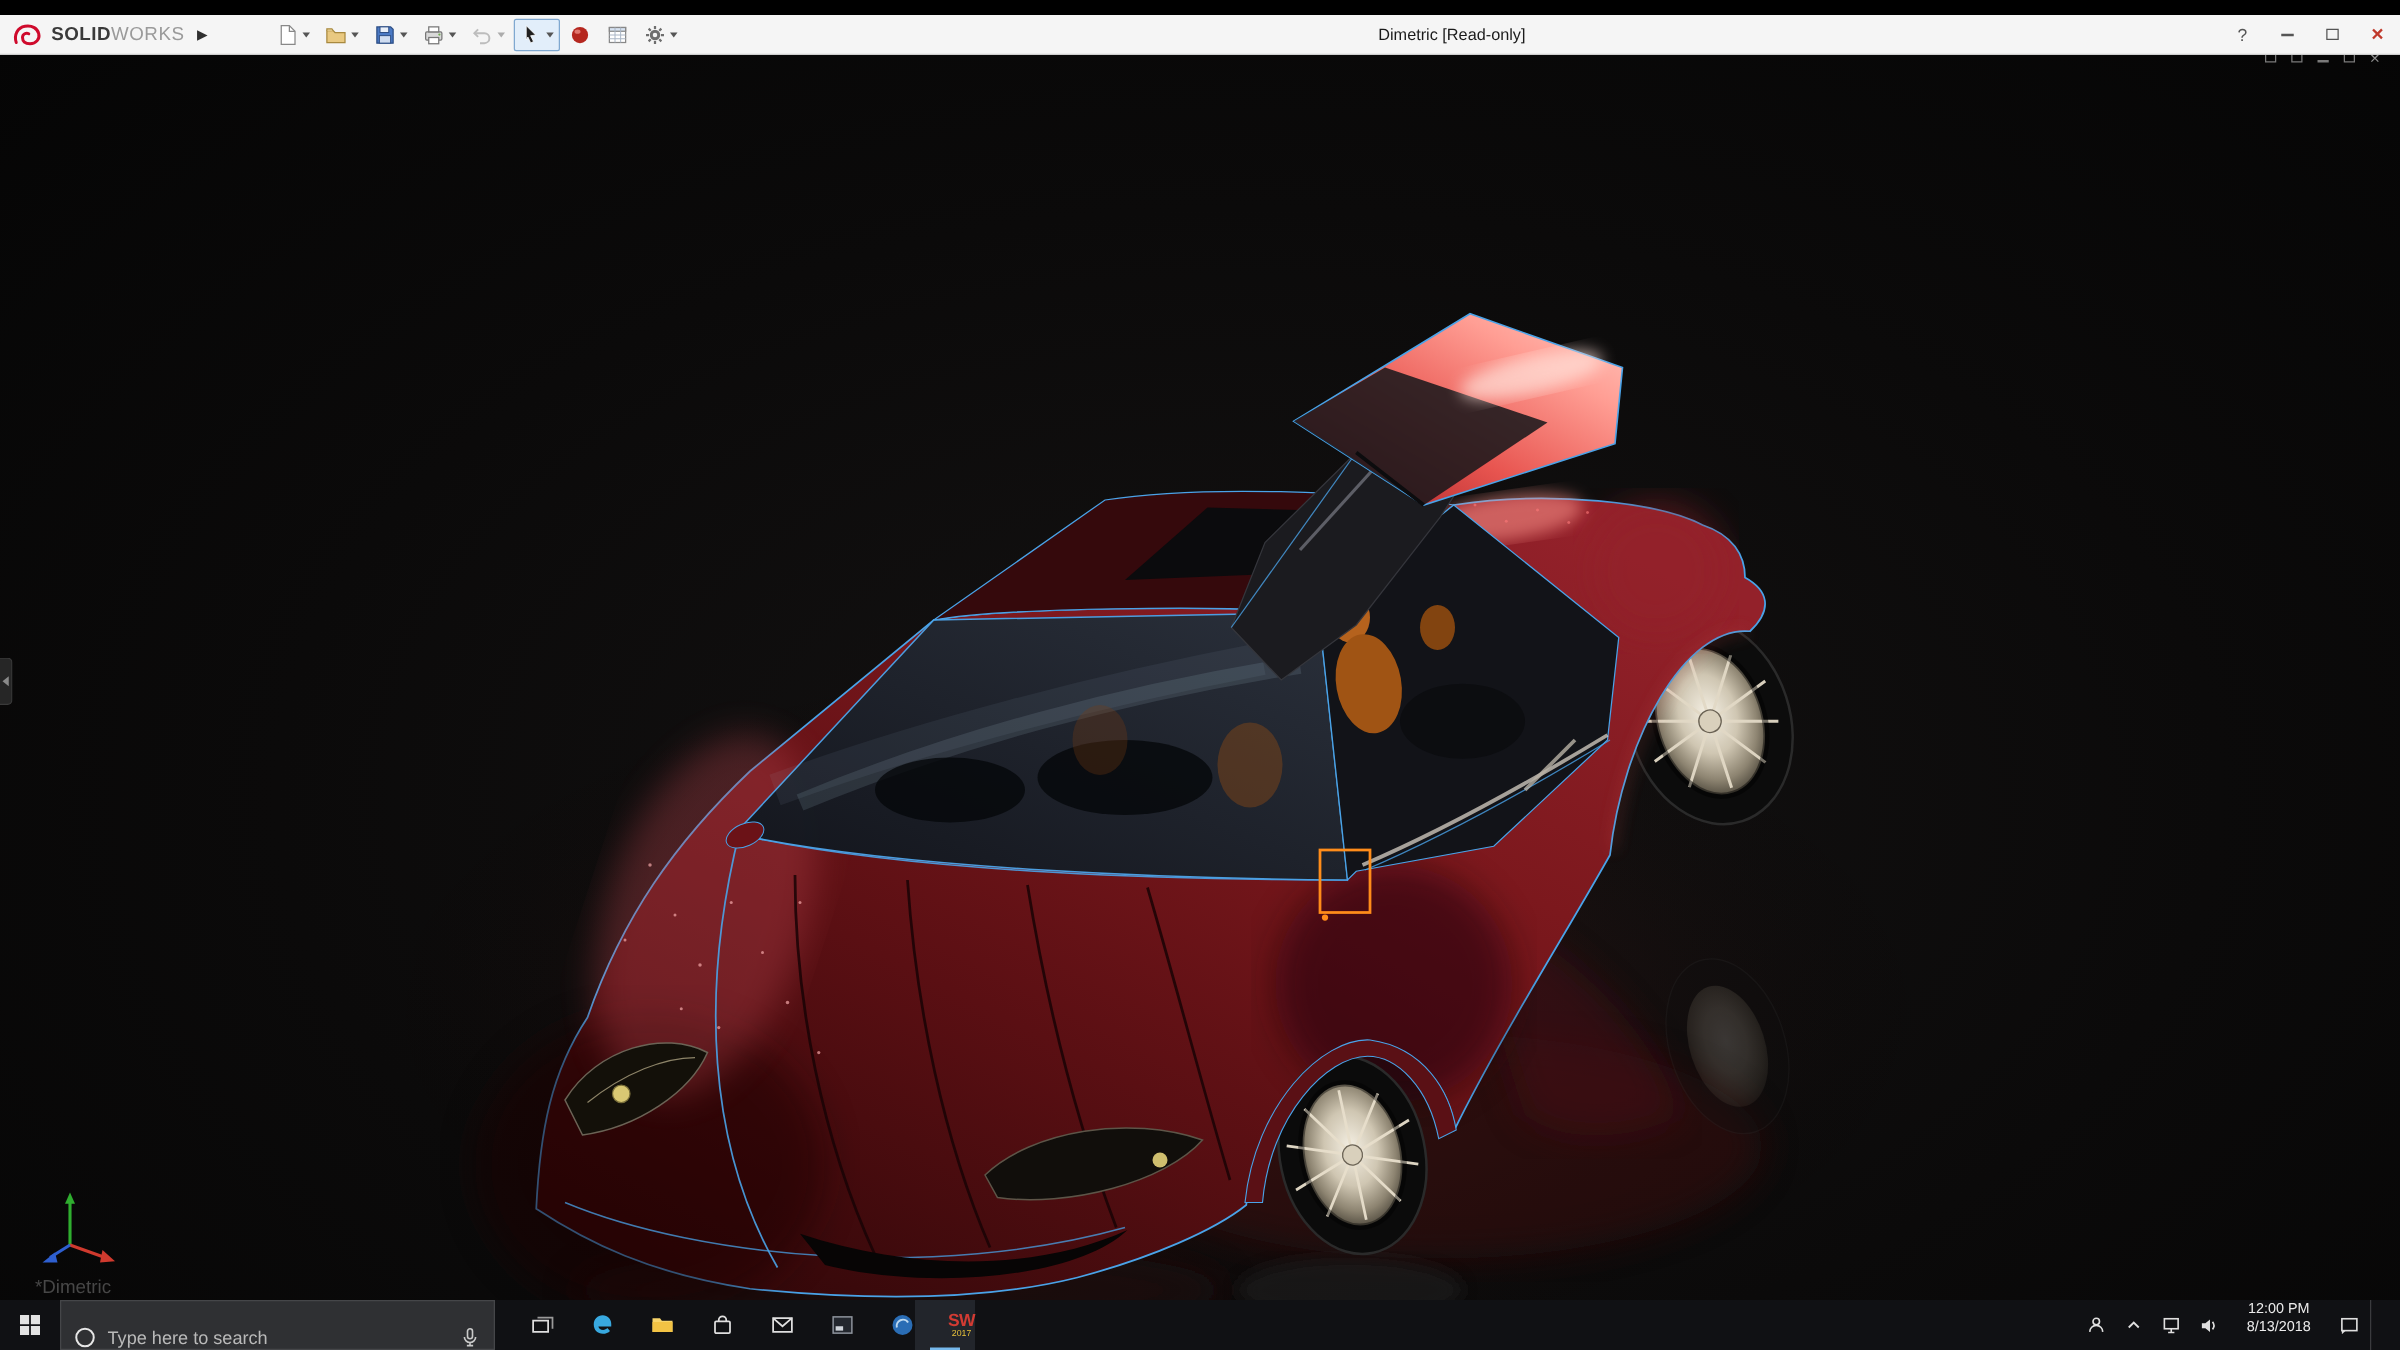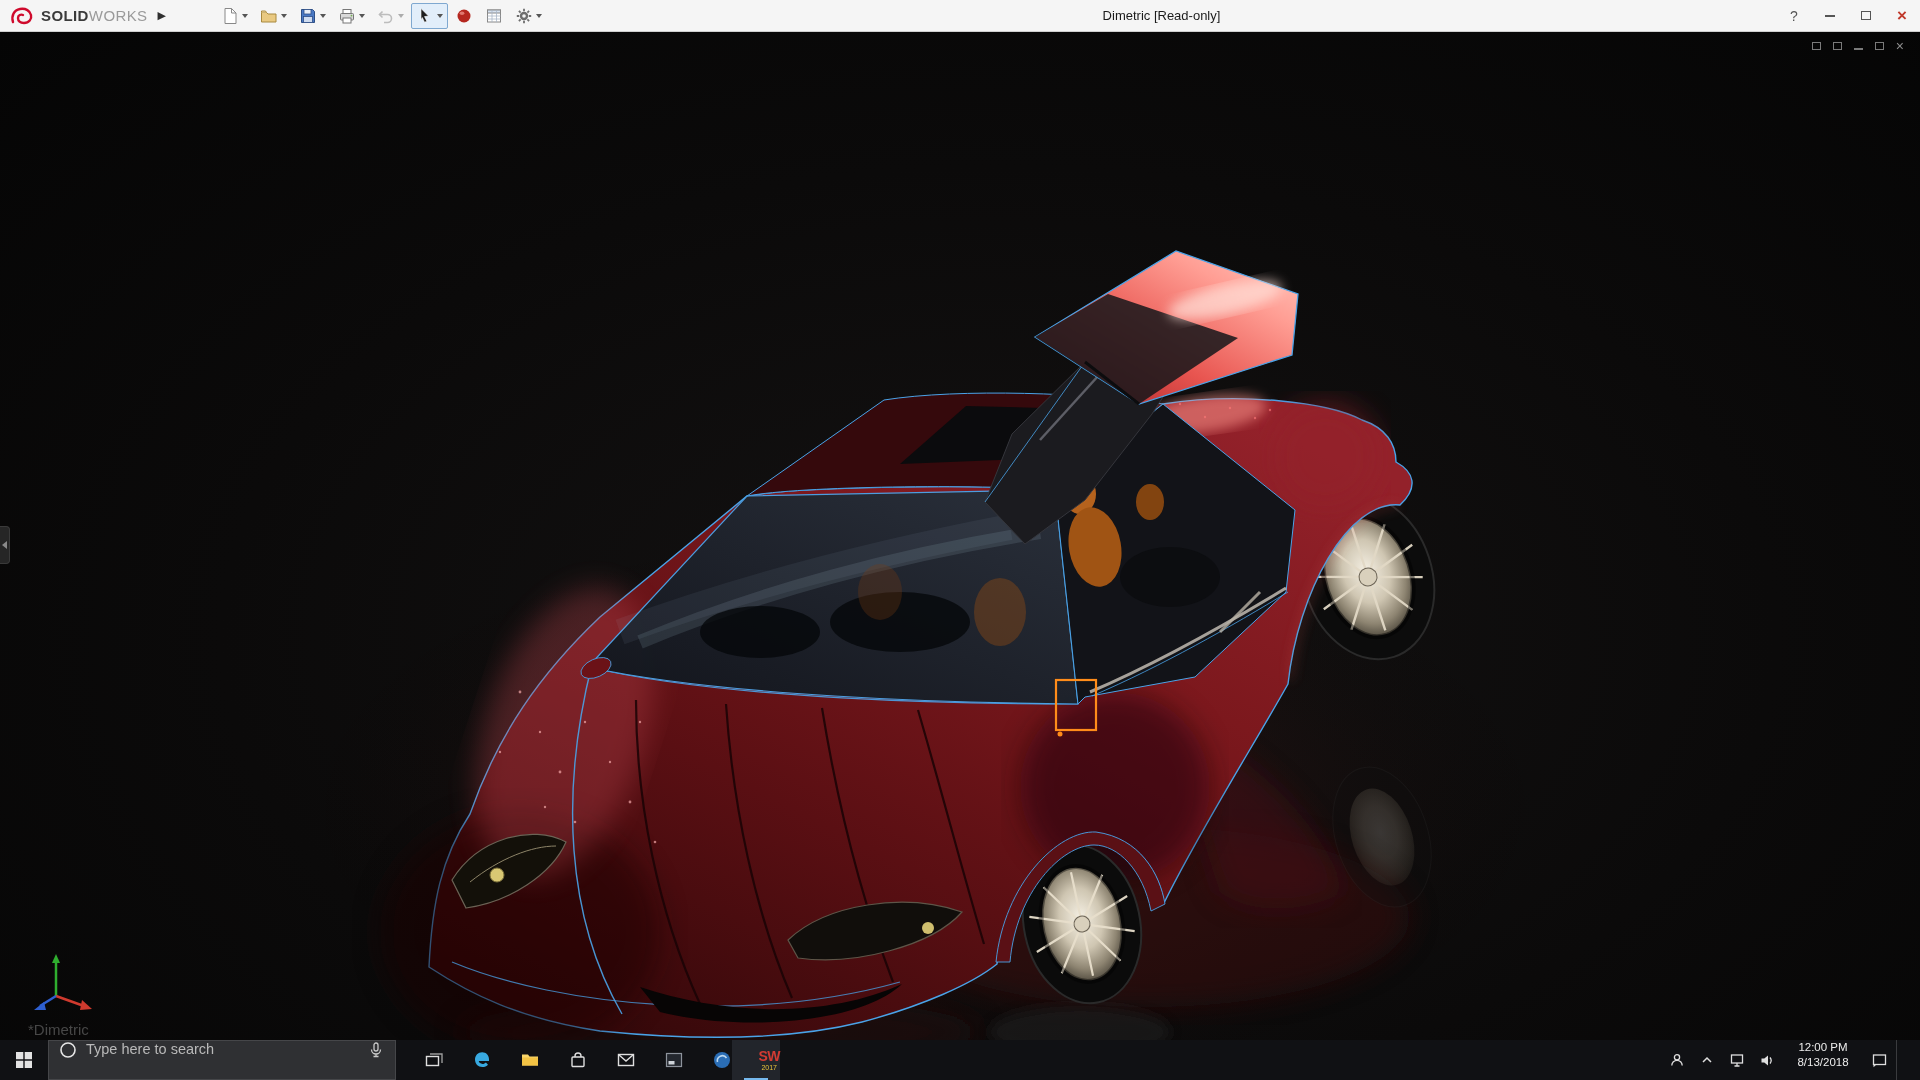--- a/index.html
+++ b/index.html
@@ -1,20 +1,20 @@
 <!DOCTYPE html>
 <html><head>
 <meta charset="utf-8">
 <style>
   *{margin:0;padding:0;box-sizing:border-box}
   html,body{width:1920px;height:1080px}
   body{position:relative;overflow:hidden;background:#000;font-family:"Liberation Sans",sans-serif;-webkit-font-smoothing:antialiased}
 
   
-  .titlebar{position:absolute;top:0;left:0;width:1920px;height:32px;background:#f5f5f5;border-bottom:1px solid #cfcfcf;display:flex;align-items:center;z-index:30}
+  .titlebar{position:absolute;top:12px;left:0;width:1920px;height:32px;background:#f5f5f5;border-bottom:1px solid #cfcfcf;display:flex;align-items:center;z-index:30}
   .logo{display:flex;align-items:center;gap:5px;padding:0 6px 0 10px}
   .brand-text{font-size:15px;letter-spacing:.4px;white-space:nowrap}
   .brand-solid{font-weight:bold;color:#3a3a3a}
   .brand-works{color:#9a9a9a}
   .flyout{color:#2f2f2f;font-size:11px;margin:0 10px 0 4px}
   .tb-tools{display:flex;align-items:center;gap:2px;margin-left:40px}
   .tool{display:flex;align-items:center;height:26px;padding:0 4px;border:1px solid transparent;border-radius:2px}
   .tool.grayed{opacity:.45}
   .tool.active{border:1px solid #7fa8d0;background:#e2eefa}
   .ticon{width:18px;height:18px;display:block}
@@ -34,21 +34,21 @@
   .mini-min{width:9px;height:2px;background:#7a7a7a;display:block;margin-top:5px}
   .mini-x{color:#8d8d8d;font-size:14px;line-height:12px}
   .viewport-tab{position:absolute;left:0;top:494px;width:10px;height:38px;background:#262626;border:1px solid #3a3a3a;border-left:none;border-radius:0 4px 4px 0;display:flex;align-items:center;justify-content:center;z-index:5}
   .viewport-tab i{width:0;height:0;border-top:4px solid transparent;border-bottom:4px solid transparent;border-right:5px solid #8a8a8a;display:block}
   .view-label{position:absolute;left:28px;bottom:2px;font-size:15px;color:#474747;z-index:5}
   .triad{position:absolute;left:22px;bottom:18px;z-index:5}
 
   
   .taskbar{position:absolute;bottom:0;left:0;width:1920px;height:40px;background:#101114;display:flex;align-items:stretch;z-index:30}
   .start-btn{width:48px;display:flex;align-items:center;justify-content:center}
-  .search-box{width:348px;background:#2f3033;border:1px solid #454649;display:flex;align-items:flex-start;padding:0 10px;gap:9px}
+  .search-box{width:348px;background:#2f3033;border:1px solid #454649;display:flex;align-items:flex-end;padding:0 10px;gap:9px}
   .search-input{flex:1;background:transparent;border:none;outline:none;color:#cfcfcf;font-size:14.5px;font-family:"Liberation Sans",sans-serif}
   .search-input::placeholder{color:#b9b9b9;opacity:1}
   .tb-icon{width:48px;display:flex;align-items:center;justify-content:flex-end;position:relative}
   .tb-icon.running{background:#22252b}
   .tb-icon.running::after{content:"";position:absolute;bottom:0;left:12px;width:24px;height:2px;background:#76b9ed}
   .sw-tile{display:flex;flex-direction:column;align-items:center;line-height:1}
   .sw-txt{color:#d23b33;font-weight:bold;font-size:14px;letter-spacing:-.5px}
   .sw-yr{color:#e8c23a;font-size:7px;margin-top:1px}
   .tray{margin-left:auto;display:flex;align-items:flex-start;gap:4px;padding-right:18px}
   .tray-icon{width:26px;height:40px;display:flex;align-items:center;justify-content:center}

